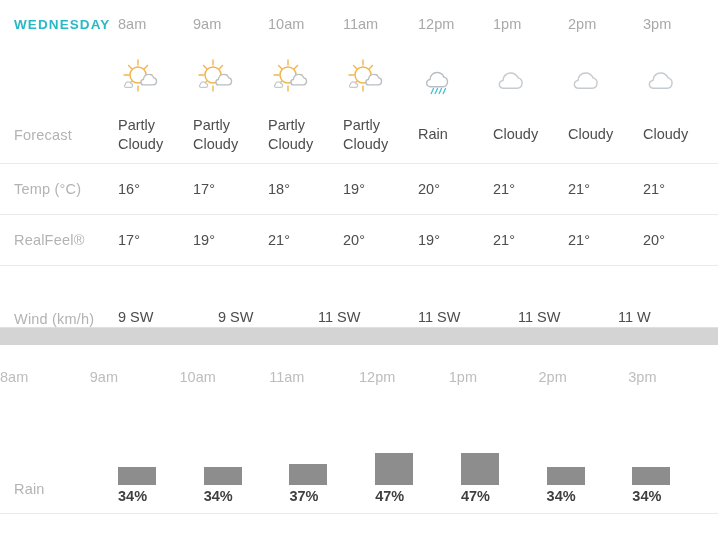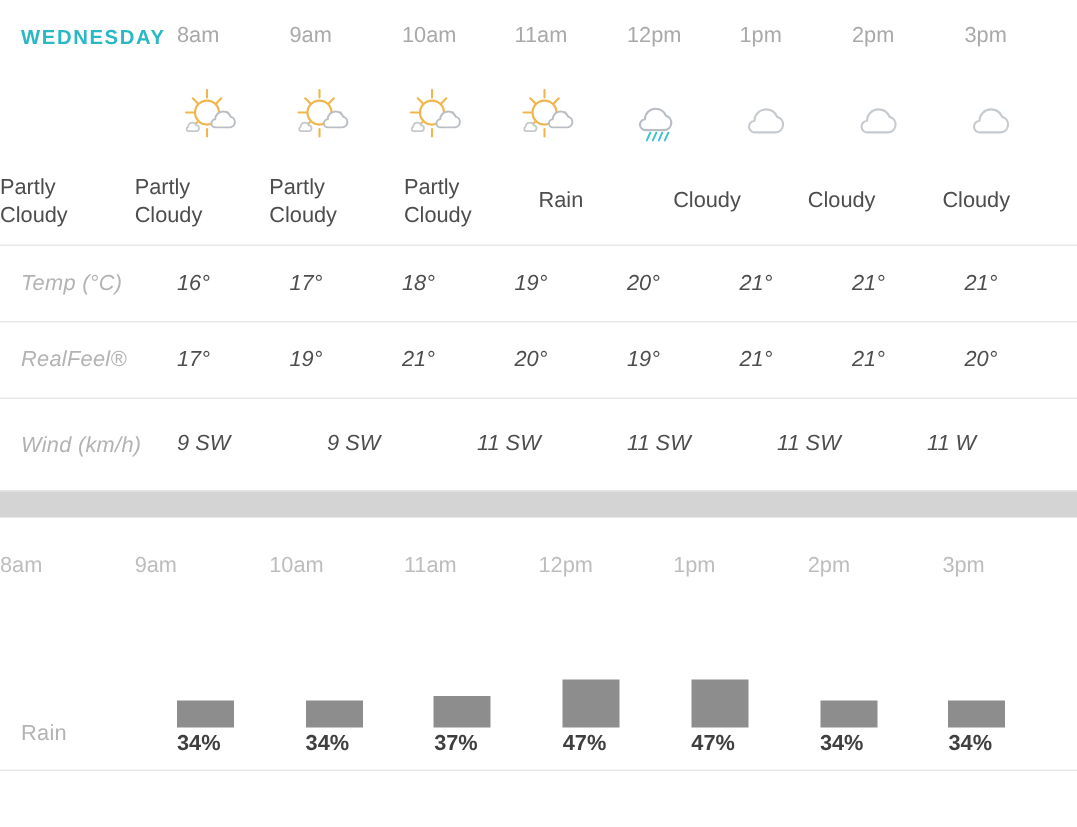--- a/index.html
+++ b/index.html
@@ -92,28 +92,28 @@
   .forecast-row .label-cell { align-items: center; }
   .forecast-row .cell {
     align-items: center;
     color: #4d4d4d;
     font-size: 14.5px;
     line-height: 19px;
   }
   .fc-text { display: block; }
 
   
-  .val-row { height: 51px; font-style: italic; }
+  .val-row { height: 51px; }
   .val-row .cell {
     color: #4d4d4d;
     font-size: 14.5px;
     align-items: center;
     line-height: 19px;
   }
-  .wind-row { height: 61px; }
+  .wind-row { height: 61px; align-items: flex-end; }
 
   
   .band {
     height: 17px;
     background: #d4d4d4;
     width: 100%;
   }
   .band-top { border-top: 1px solid #e0e0e0; }
 
   
@@ -304,20 +304,21 @@
           <svg viewBox="0 0 46 46">
             <path d="M10 26.5 a7.6 7.6 0 0 1 7.6 -7.6 a8.2 8.2 0 0 1 7.5 5 a5.3 5.3 0 0 1 -0.9 10.4 h-13.7 a3.9 3.9 0 0 1 -0.5 -7.8 z" fill="#ffffff" stroke="#c6cbd0" stroke-width="1.45" stroke-linejoin="round"></path>
           </svg>
         </span>
       </div>
 
     </div>
   </div>
 
   <div class="row forecast-row rowline">
+    <div class="label-cell">Forecast</div>
     <div class="cells">
       <div class="cell">
           <span class="fc-text">Partly Cloudy</span>
         </div>
       <div class="cell">
           <span class="fc-text">Partly Cloudy</span>
         </div>
       <div class="cell">
           <span class="fc-text">Partly Cloudy</span>
         </div>

